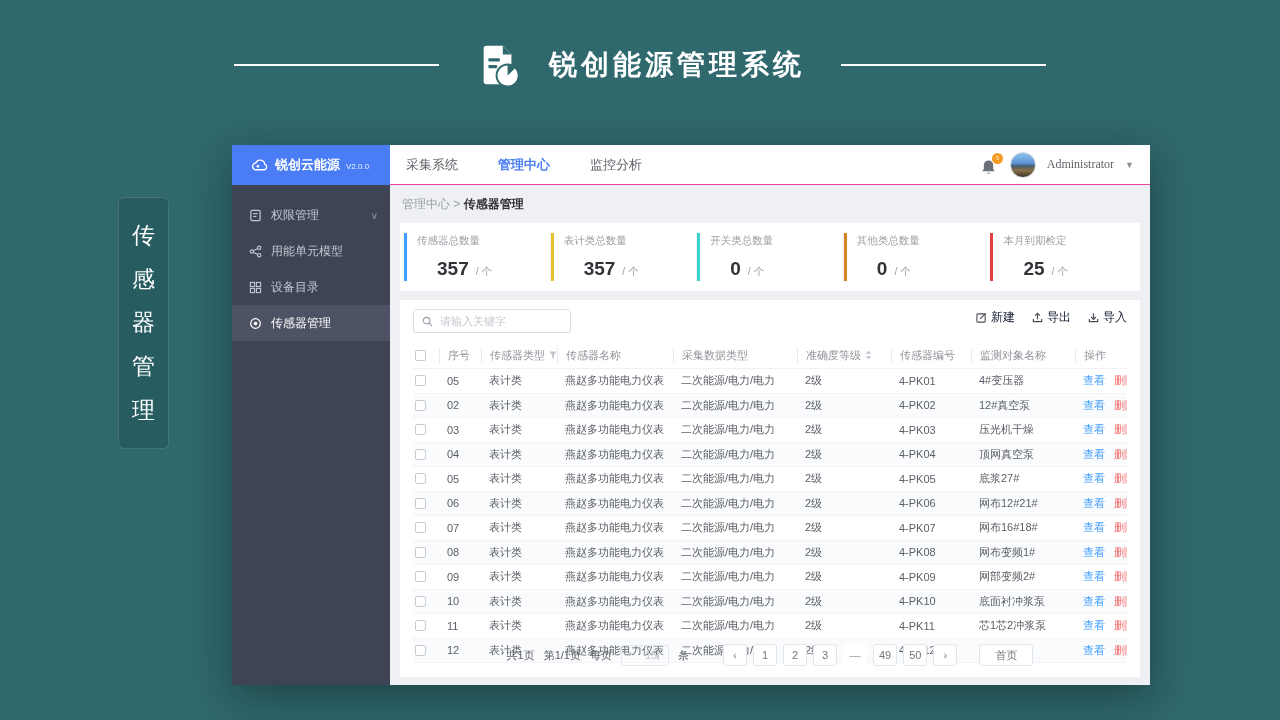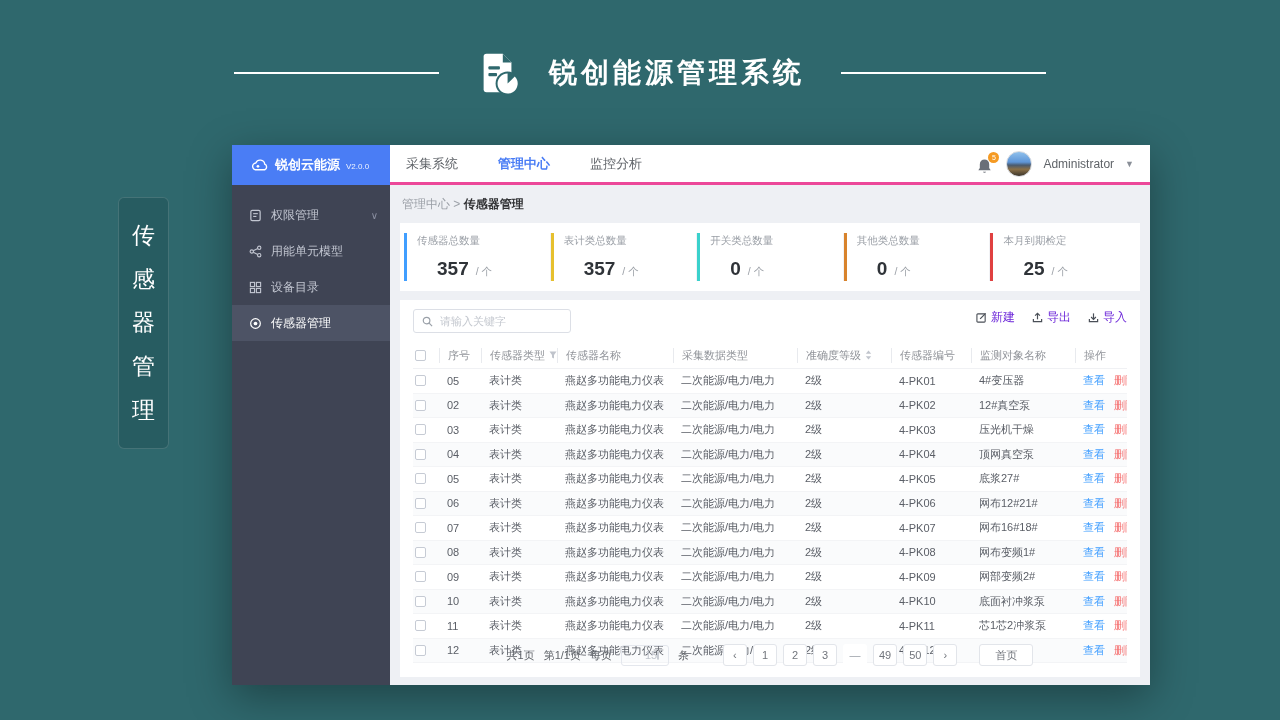--- a/index.html
+++ b/index.html
@@ -4,21 +4,21 @@
 <style>
   * { margin:0; padding:0; box-sizing:border-box; }
   html,body { width:1280px; height:720px; }
   body {
     position:relative; overflow:hidden;
     background:#2f686d;
     font-family:"Liberation Sans","DejaVu Sans",sans-serif;
   }
 
   
-  .banner { position:absolute; top:50px; left:0; width:100%;
+  .banner { position:absolute; top:42px; left:0; width:100%;
     display:flex; align-items:center; justify-content:center; gap:36px; }
   .hline { width:205px; height:2px; background:#ffffff; }
   .banner-mid { display:flex; align-items:center; gap:28px; }
   .banner-title { color:#fff; font-size:28px; font-weight:bold; letter-spacing:4px; }
 
   
   .side-tag { position:absolute; left:118px; top:197px; width:51px; height:252px;
     background:#275c61; border:1px solid rgba(255,255,255,.14); border-radius:6px;
     display:flex; flex-direction:column; align-items:center; justify-content:space-around;
     padding:16px 0; color:#fff; font-size:23px; }
@@ -37,21 +37,21 @@
   .menu-item { height:36px; display:flex; align-items:center; gap:9px;
     padding:0 12px 0 17px; color:#c2c6d1; font-size:12px; cursor:pointer; }
   .menu-item.active { background:#4d5365; color:#fff; }
   .mi-ic { width:13px; height:13px; flex:none; display:flex; }
   .mi-ic svg { width:13px; height:13px; }
   .mi-caret { margin-left:auto; font-size:10px; color:#8a8fa0; }
 
   
   .content { flex:1; display:flex; flex-direction:column; min-width:0; }
   .topbar { height:40px; background:#fff; display:flex; align-items:center;
-    padding:0 16px; border-bottom:3px solid #ec4899; flex:none; }
+    padding:0 16px; border-bottom:1px solid #ec4899; flex:none;font-family:Liberation Serif, serif; }
   .nav-tabs { display:flex; gap:40px; font-size:13px; color:#5f6368; }
   .tab { cursor:pointer; }
   .tab.active { color:#4a7df5; font-weight:bold; }
   .top-right { margin-left:auto; display:flex; align-items:center; gap:11px; }
   .bell-wrap { position:relative; width:18px; height:20px; cursor:pointer; }
   .bell-wrap svg { width:15px; height:17px; margin-top:4px; }
   .badge { position:absolute; top:-2px; right:-4px; min-width:11px; height:11px;
     background:#f59a23; border-radius:50%; color:#fff; font-size:7px;
     display:flex; align-items:center; justify-content:center; }
   .avatar { width:26px; height:26px; border-radius:50%; border:1px solid #d8dbe0;
@@ -77,21 +77,21 @@
   .panel { background:#fff; margin-top:9px; flex:1; display:flex; flex-direction:column;
     padding:9px 13px; min-height:0; }
   .toolbar { display:flex; align-items:flex-start; flex:none; }
   .search-box { width:158px; height:24px; border:1px solid #dcdfe6; border-radius:3px;
     display:flex; align-items:center; gap:7px; padding:0 8px; background:#fff; }
   .search-box svg { width:11px; height:11px; flex:none; }
   .search-box input { border:none; outline:none; width:100%; font-size:11px; color:#333;
     font-family:inherit; background:transparent; }
   .search-box input::placeholder { color:#c4c8cf; }
   .tb-actions { margin-left:auto; display:flex; gap:17px; }
-  .tb-btn { display:flex; align-items:center; gap:4px; font-size:12px; color:#6d28d9; cursor:pointer; }
+  .tb-btn { display:flex; align-items:center; gap:4px; font-size:12px; color:#0f172a; cursor:pointer; }
   .tb-btn svg { width:11px; height:11px; }
 
   
   .table { margin-top:9px; flex:1; min-height:0; }
   .thead { display:flex; align-items:center; height:27px; font-size:11px; color:#909399;
     border-bottom:1px solid #f0f1f4; }
   .th { padding-left:8px; border-left:1px solid #e8eaee; display:flex; align-items:center; gap:4px; }
   .th.first { border-left:none; padding-left:2px; }
   .trow { display:flex; align-items:center; height:24.5px; font-size:11px; color:#5a5e66;
     border-bottom:1px solid #f3f4f6; }

